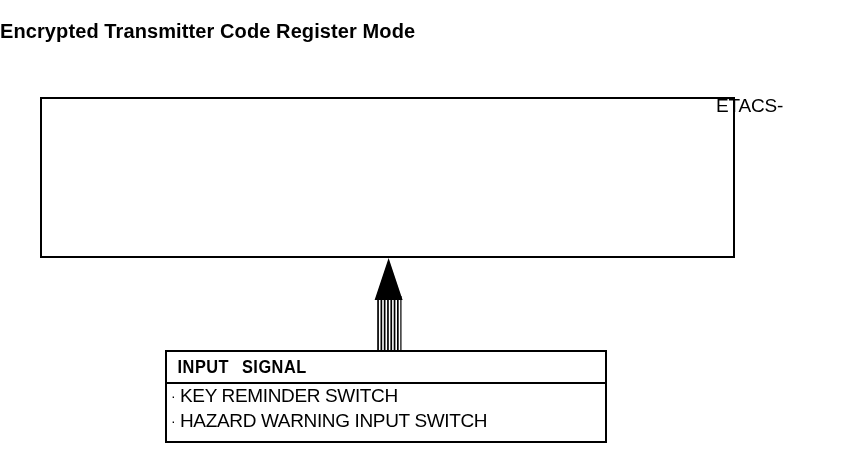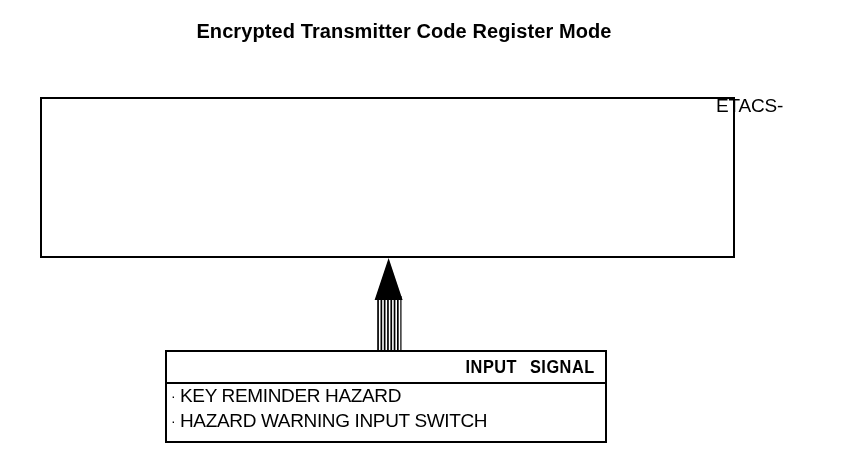--- a/index.html
+++ b/index.html
@@ -24,21 +24,21 @@
     width: 864px;
     height: 476px;
   }
 
   
   .diagram-title {
     position: absolute;
     left: 0;
     top: 19px;
     width: 808px;
-    text-align: center;
+    text-align: left;
     font-size: 20px;
     font-weight: bold;
     letter-spacing: 0.1px;
     line-height: 24px;
     white-space: nowrap;
   }
 
   
   .ecu-box {
     position: absolute;
@@ -92,22 +92,21 @@
 
   .input-header {
     position: absolute;
     left: 0;
     top: 0;
     right: 0;
     height: 30px;
     border-bottom: 2px solid #000000;
     display: flex;
     align-items: center;
-    justify-content: flex-end;
-    padding-left: 26px;
+    justify-content: flex-start;
   }
   .input-header-text {
     font-size: 19px;
     font-weight: bold;
     letter-spacing: 0.6px;
     word-spacing: 9px;
     transform: scaleX(0.86);
     transform-origin: center center;
     white-space: nowrap;
   }
@@ -176,21 +175,21 @@
   <div class="input-box">
 
     <div class="input-header">
       <span class="input-header-text">INPUT SIGNAL</span>
     </div>
 
     <div class="input-list">
 
       <div class="input-list-item">
         <span class="bullet-dot">·</span>
-        <span class="item-text">KEY REMINDER HAZARD</span>
+        <span class="item-text">KEY REMINDER SWITCH</span>
       </div>
 
       <div class="input-list-item">
         <span class="bullet-dot">·</span>
         <span class="item-text">HAZARD WARNING INPUT SWITCH</span>
       </div>
 
     </div>
   </div>
 

